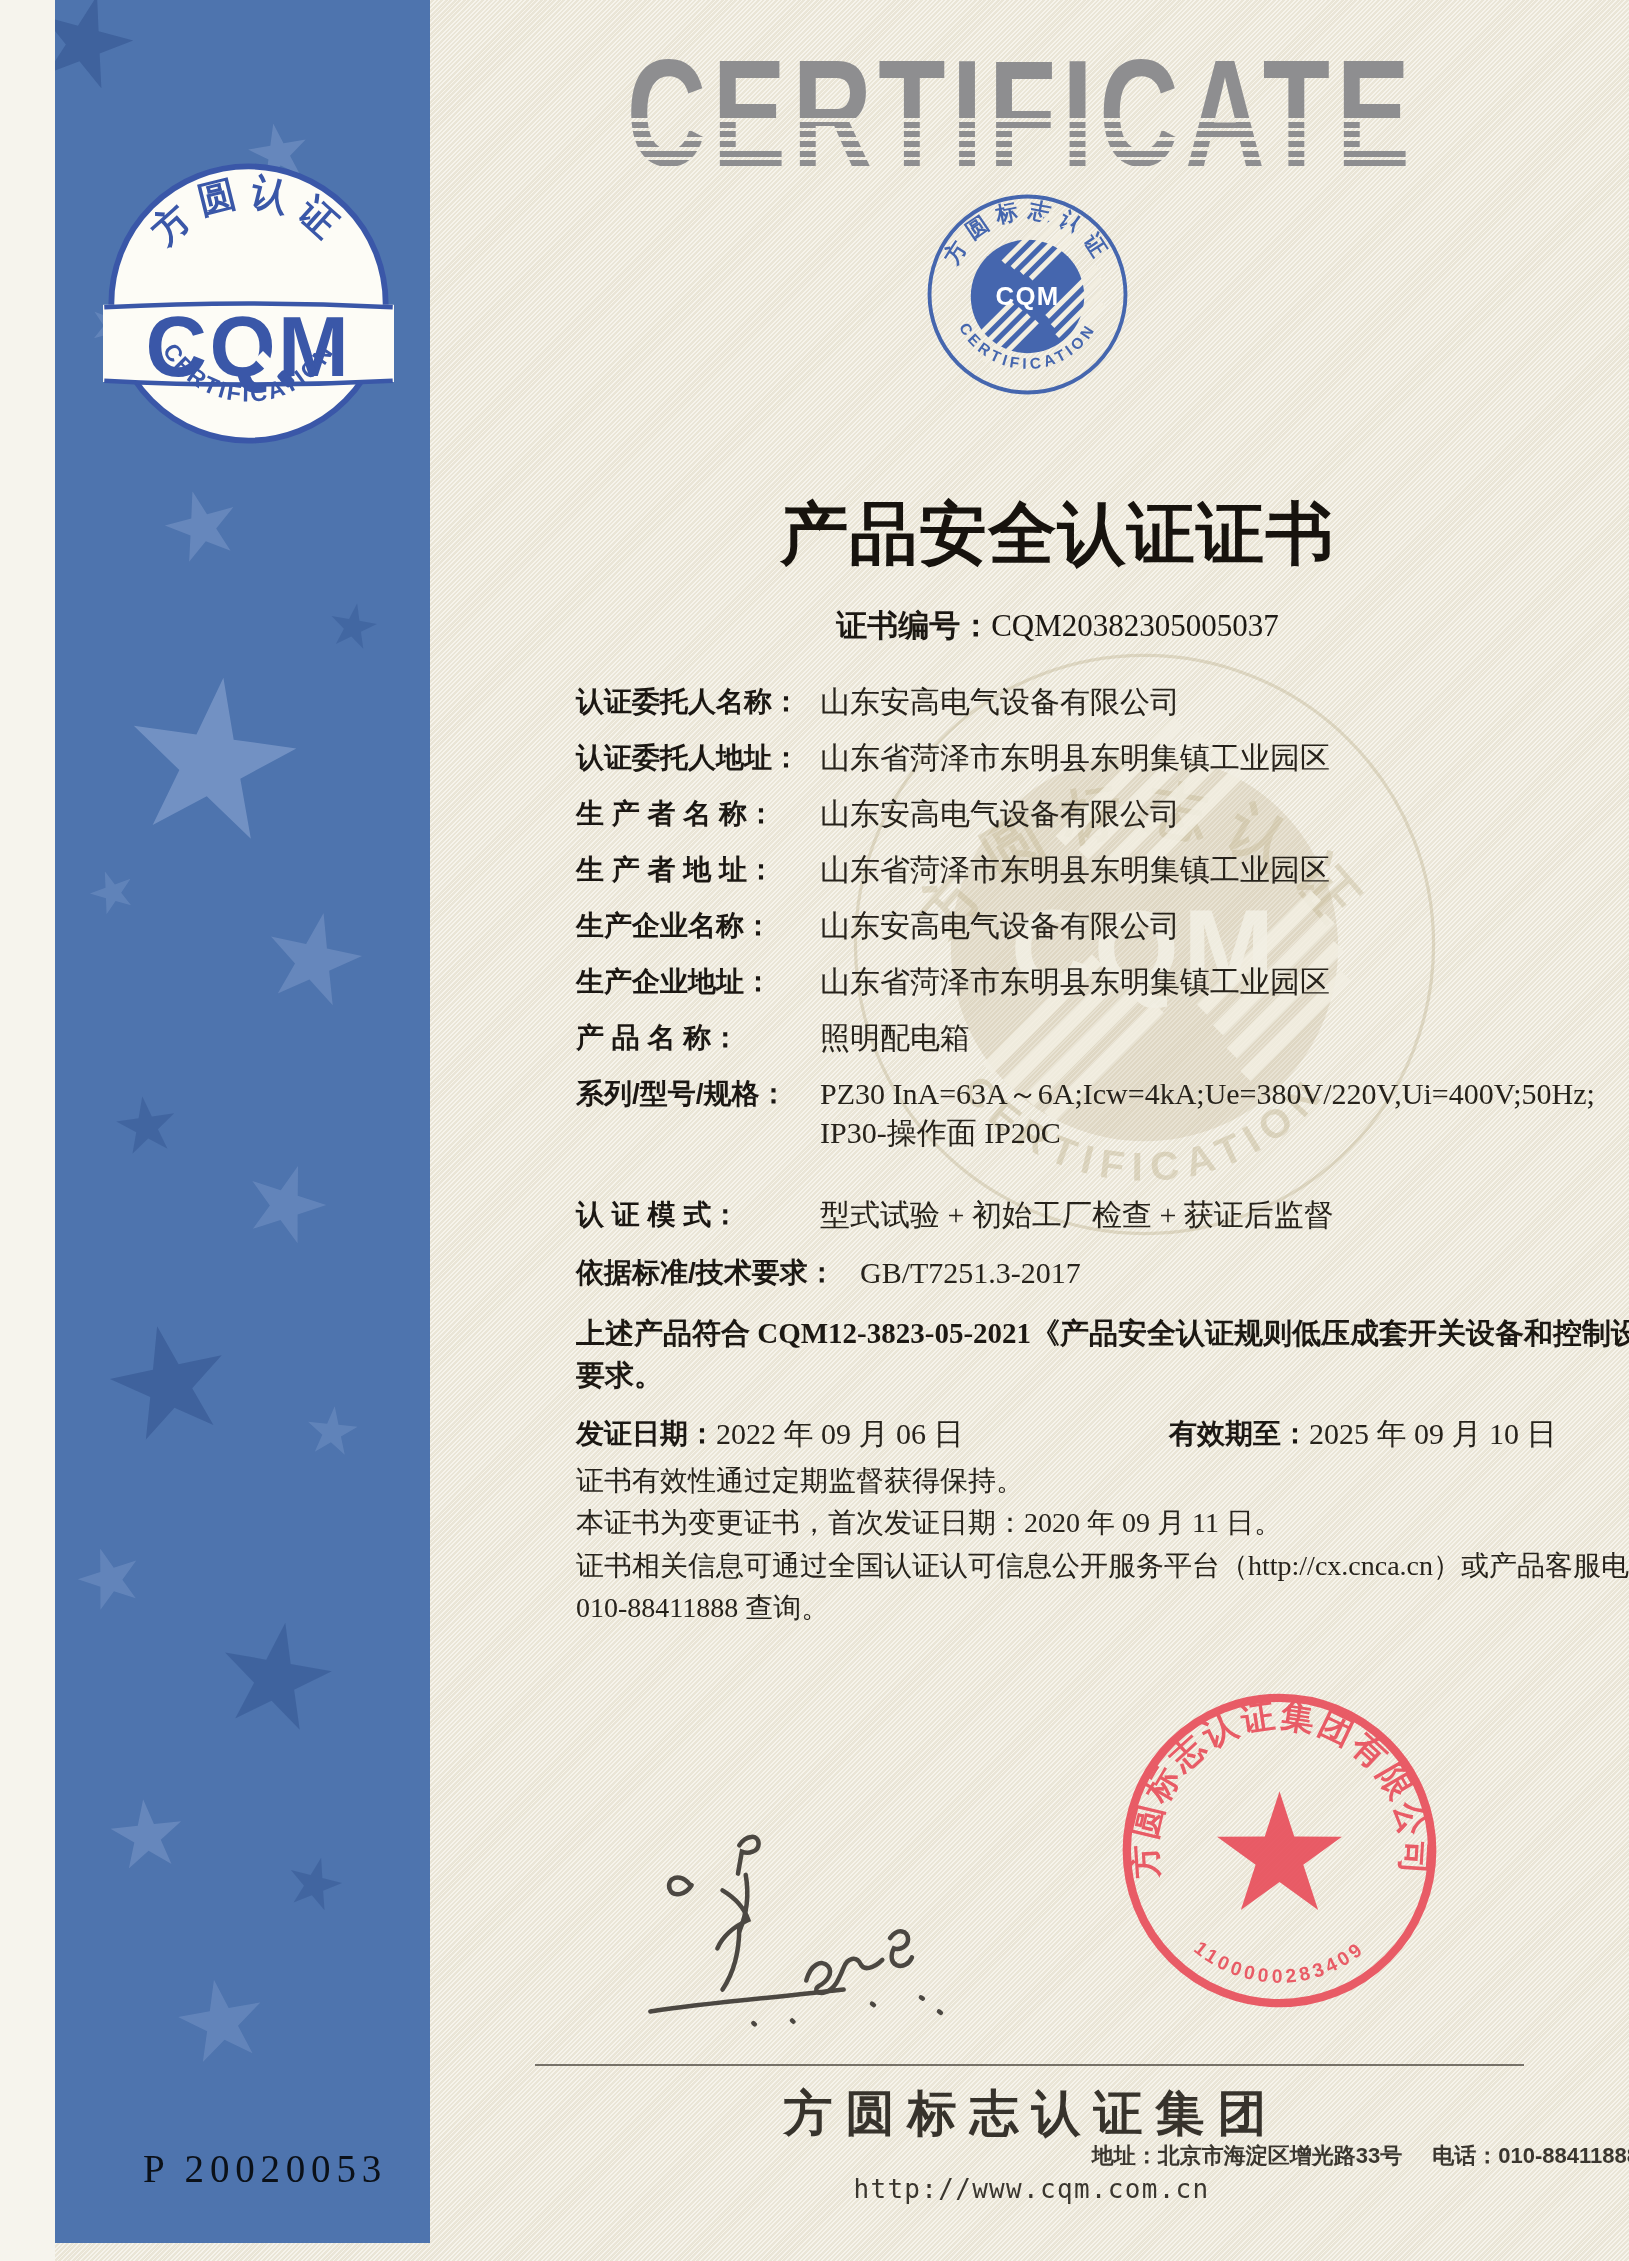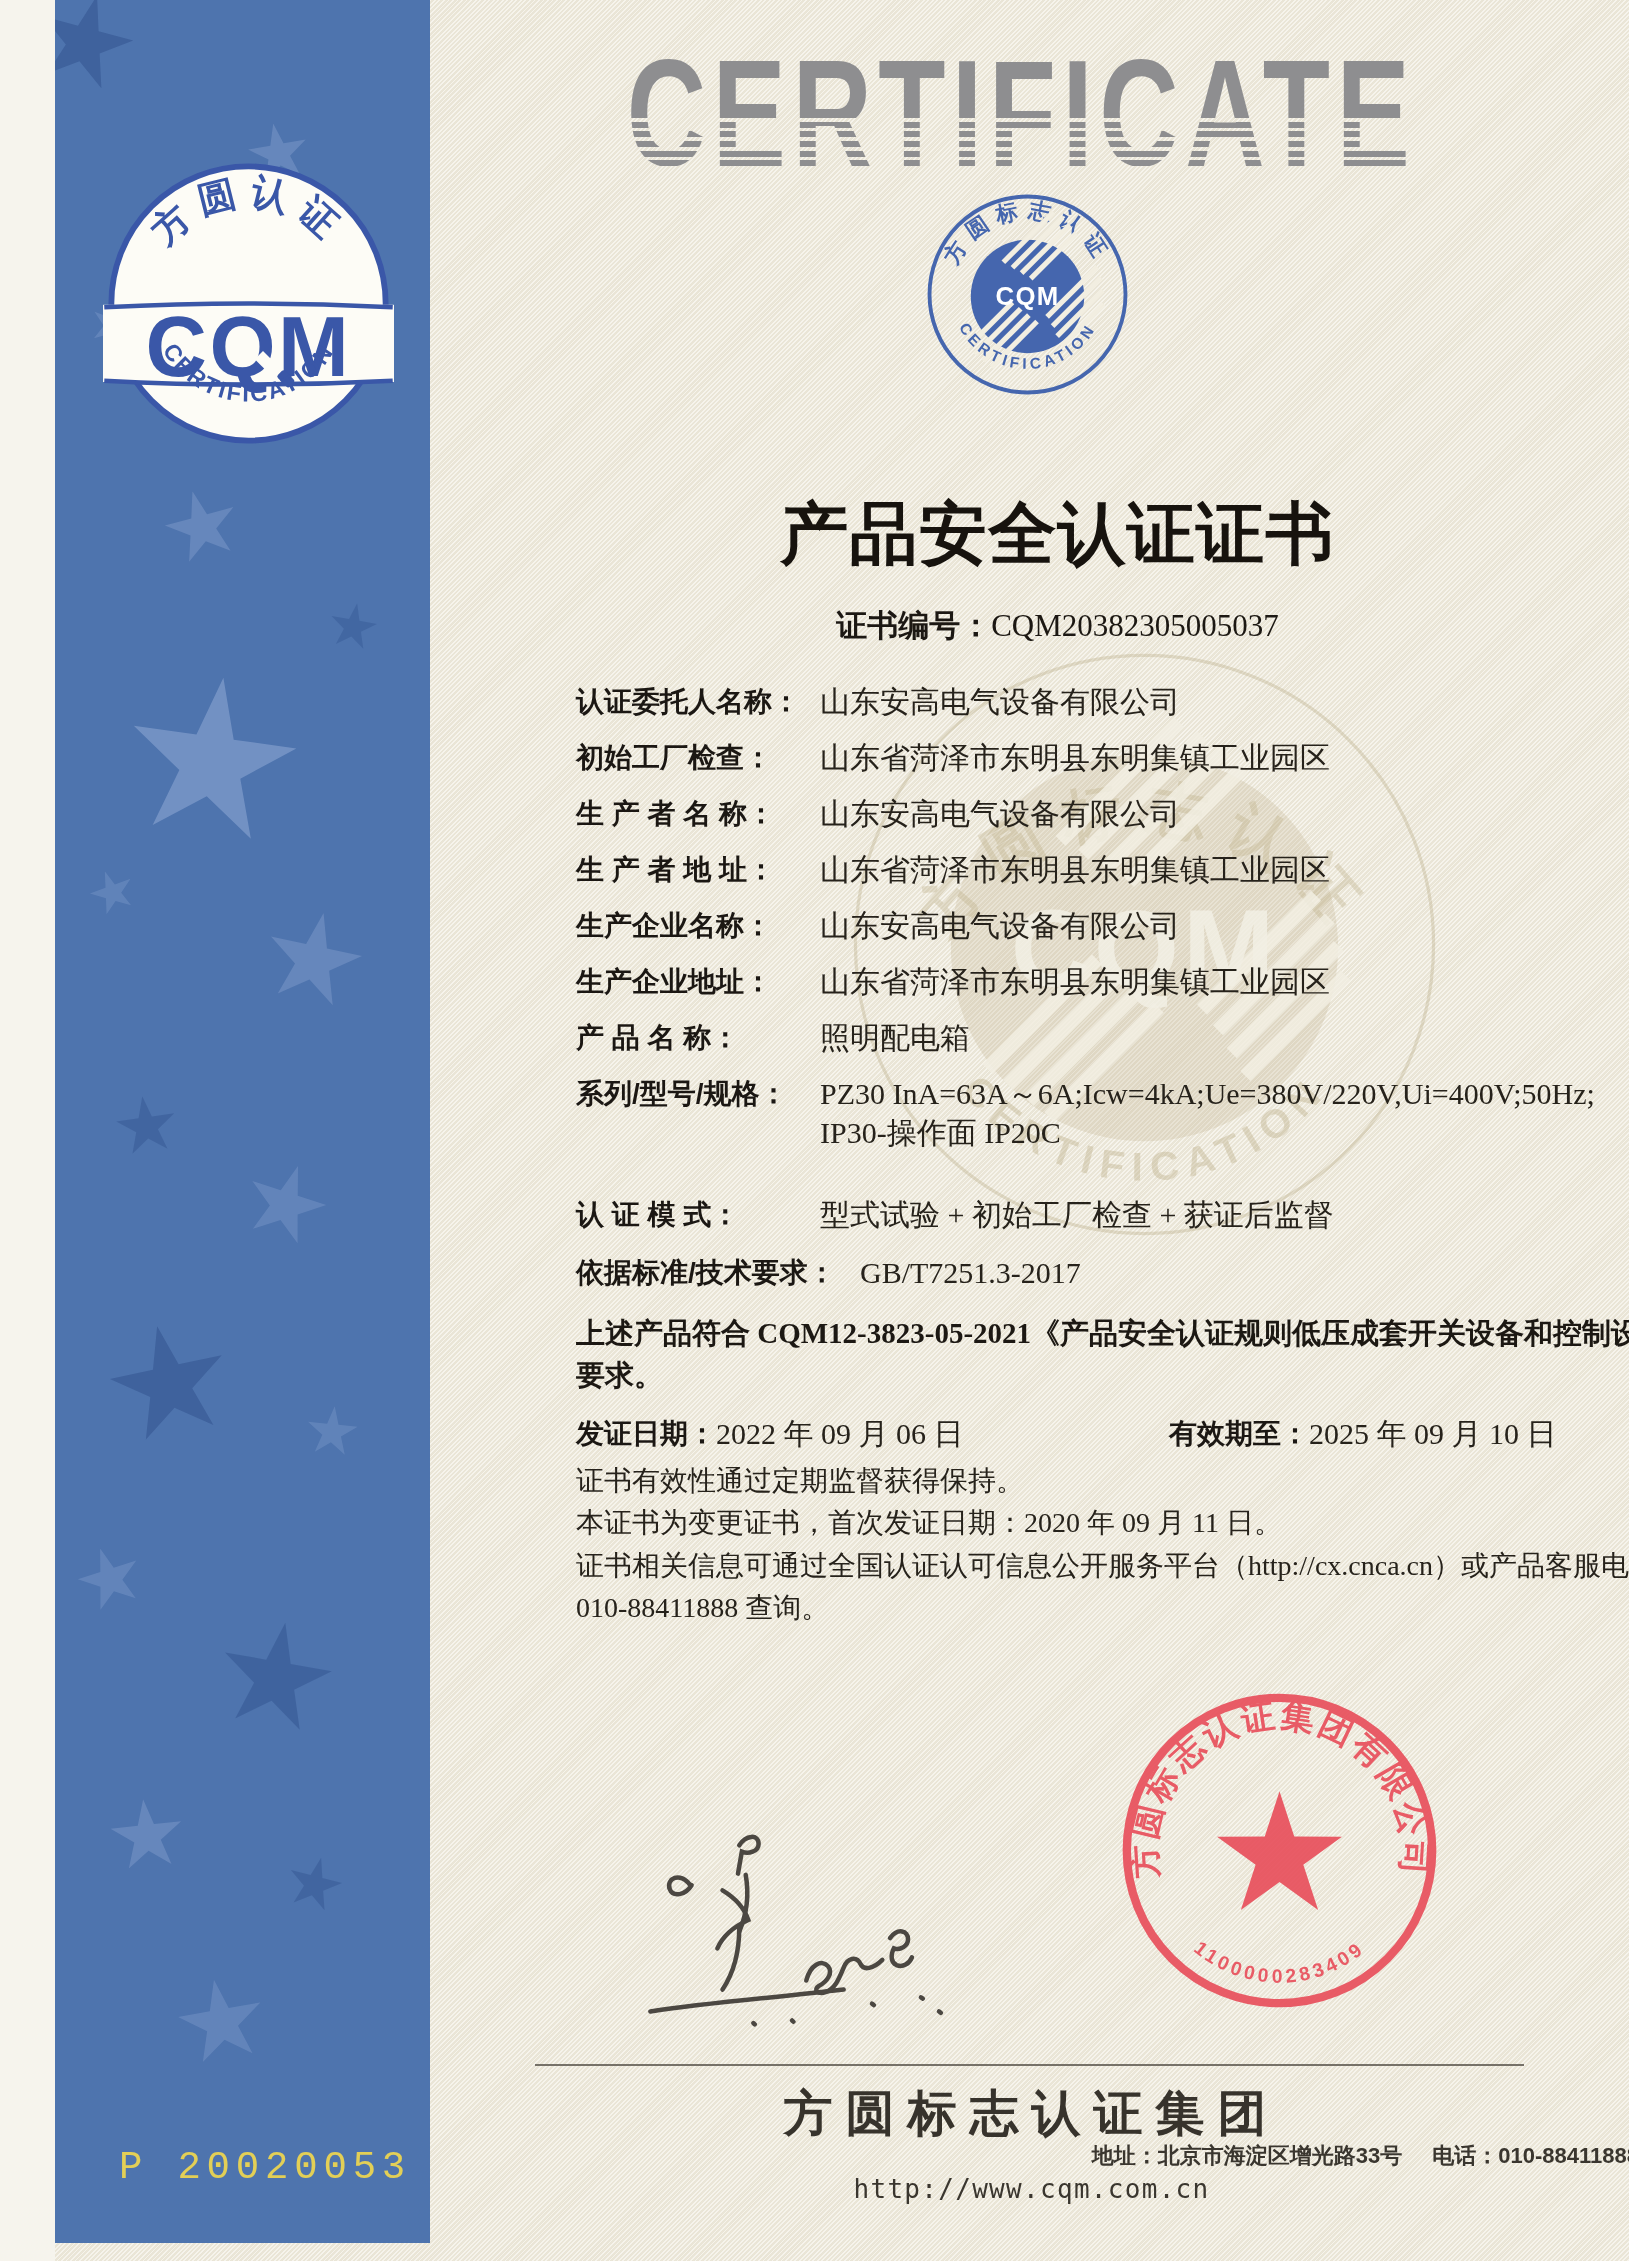--- a/index.html
+++ b/index.html
@@ -4,22 +4,22 @@
 <style>
   html,body{margin:0;padding:0;background:#cfccc2;}
   .page{position:relative;width:1630px;height:2261px;overflow:hidden;
         background-color:#f0ecdf;
         background-image:repeating-linear-gradient(135deg, rgba(255,255,255,0.4) 0px, rgba(255,255,255,0.4) 1.3px, rgba(206,198,176,0.18) 1.3px, rgba(206,198,176,0.18) 3.2px);
         font-family:"Liberation Sans","DejaVu Sans",sans-serif;color:#242019;}
   .edge-strip{position:absolute;left:0;top:0;width:55px;height:2261px;background:#f6f4ed;}
   .sidebar{position:absolute;left:55px;top:0;width:375px;height:2243px;background:#4e74ae;overflow:hidden;}
   .star{position:absolute;clip-path:polygon(50% 0%,61% 35%,98% 35%,68% 57%,79% 91%,50% 70%,21% 91%,32% 57%,2% 35%,39% 35%);}
   .cqm-badge{position:absolute;left:48px;top:158px;}
-  .serial{position:absolute;left:64px;top:2146px;font-family:Liberation Mono, monospace;
-          font-size:39px;letter-spacing:5.8px;color:#fde047;opacity:.85;}
+  .serial{position:absolute;left:88px;top:2146px;font-family:Liberation Serif, serif;
+          font-size:39px;letter-spacing:5.8px;color:#000000;opacity:.85;}
   .cert-word{position:absolute;left:454px;top:24.5px;width:1135px;text-align:center;
              font-size:110px;font-weight:bold;letter-spacing:6.4px;color:#8e8e90;
              transform:scale(1,1.38);transform-origin:center top;white-space:nowrap;
              -webkit-mask-image:linear-gradient(180deg,#000 0 52%,transparent 52%),repeating-linear-gradient(180deg,#000 0 4.5px,transparent 4.5px 7px);
              mask-image:linear-gradient(180deg,#000 0 52%,transparent 52%),repeating-linear-gradient(180deg,#000 0 4.5px,transparent 4.5px 7px);}
   .center-logo{position:absolute;left:925px;top:192px;}
   .watermark{position:absolute;left:838px;top:638px;opacity:.9;pointer-events:none;}
   .doc-title{position:absolute;left:472px;top:489px;width:1171px;text-align:center;
              font-family:"Liberation Serif","DejaVu Serif",serif;font-weight:900;
              font-size:68px;letter-spacing:1.3px;color:#17130e;white-space:nowrap;}
@@ -169,21 +169,21 @@
 
   <div class="cert-no">
     <span class="lbl">证书编号：</span><span>CQM20382305005037</span>
   </div>
 
   <div class="body">
     <div class="row">
       <span class="label">认证委托人名称：</span><span class="value">山东安高电气设备有限公司</span>
     </div>
     <div class="row">
-      <span class="label">初始工厂检查：</span><span class="value">山东省菏泽市东明县东明集镇工业园区</span>
+      <span class="label">认证委托人地址：</span><span class="value">山东省菏泽市东明县东明集镇工业园区</span>
     </div>
     <div class="row">
       <span class="label">生 产 者 名 称：</span><span class="value">山东安高电气设备有限公司</span>
     </div>
     <div class="row">
       <span class="label">生 产 者 地 址：</span><span class="value">山东省菏泽市东明县东明集镇工业园区</span>
     </div>
     <div class="row">
       <span class="label">生产企业名称：</span><span class="value">山东安高电气设备有限公司</span>
     </div>

